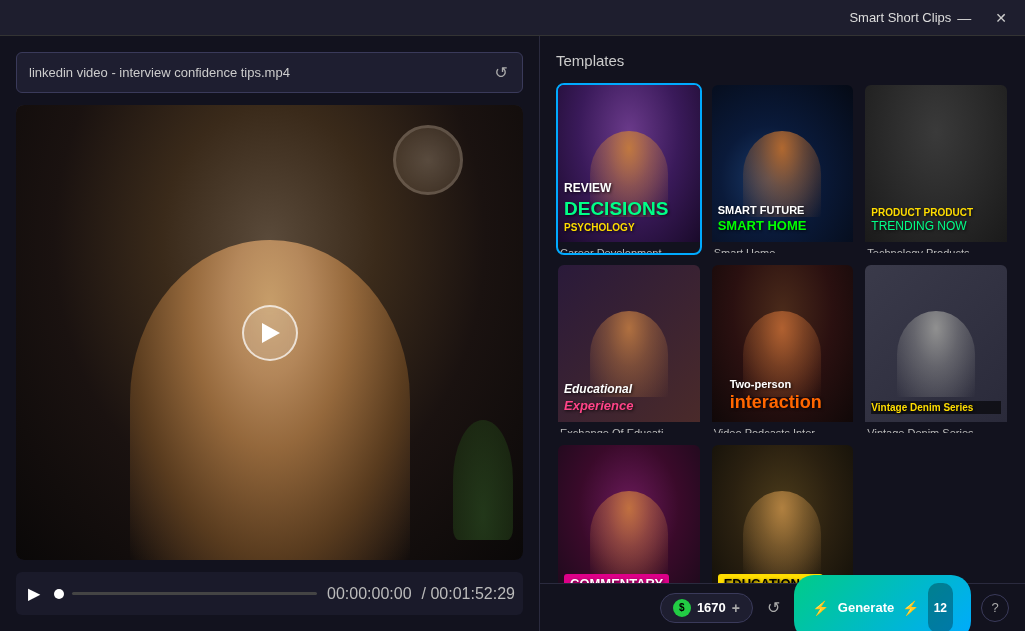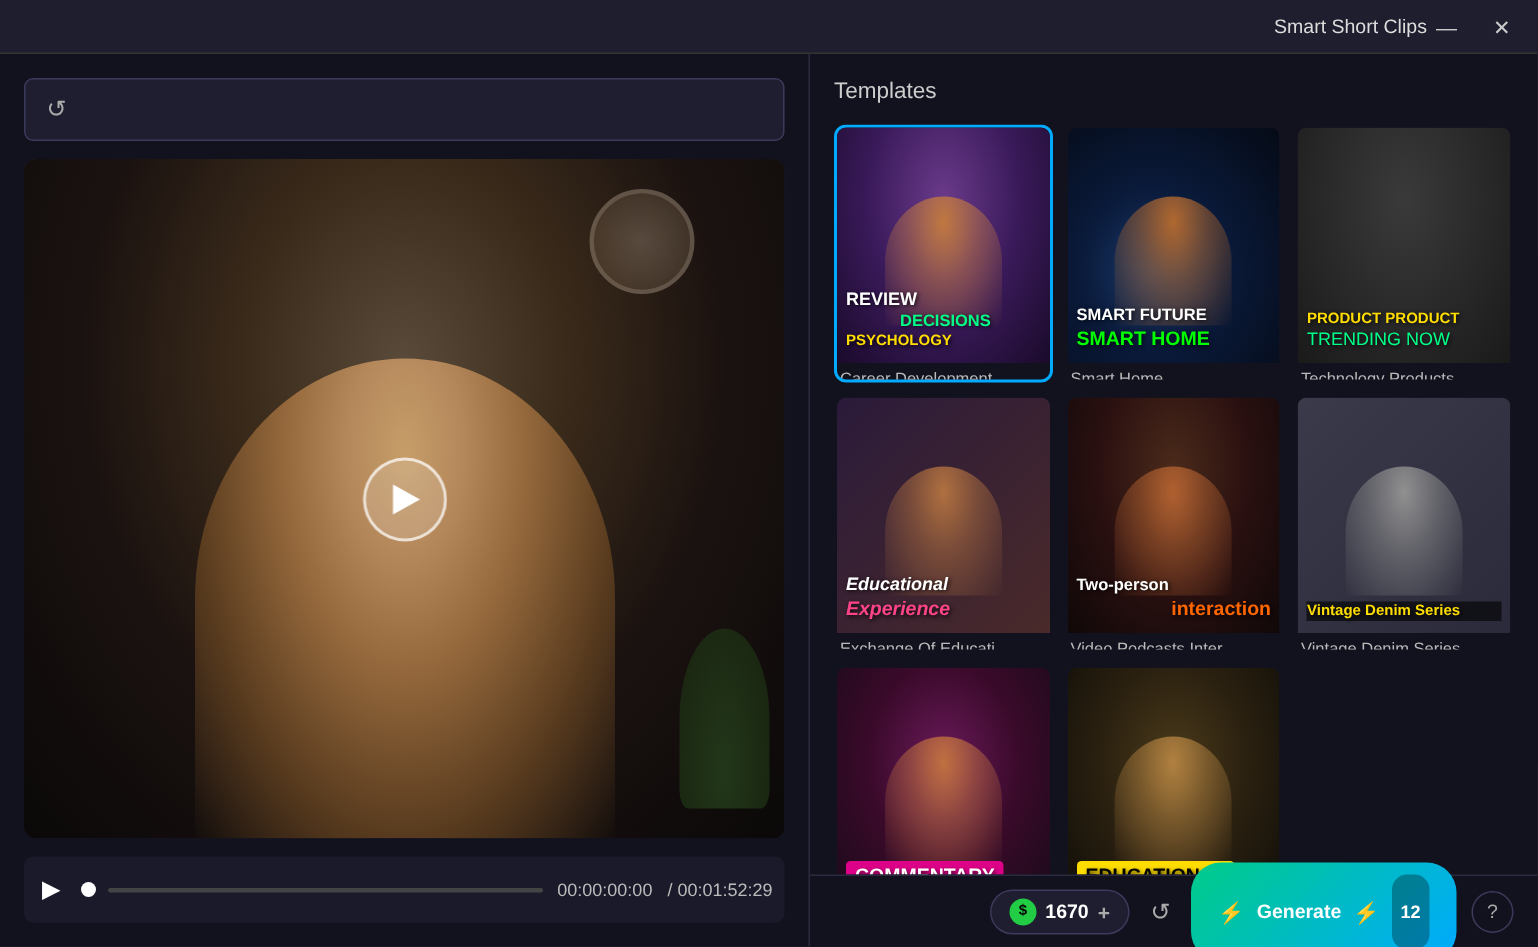--- a/index.html
+++ b/index.html
@@ -212,21 +212,21 @@
     }
 
     .progress-fill {
       height: 100%;
       background: #fff;
       border-radius: 2px;
       width: 0%;
     }
 
     .time-display {
-      font-size: 12px;
+      font-size: 16px;
       color: #bbb;
       white-space: nowrap;
       text-align: center;
     }
 
     
     .right-panel {
       flex: 1;
       background: #12121e;
       display: flex;
@@ -394,20 +394,21 @@
     <button class="title-btn minimize">—</button>
     <button class="title-btn close">✕</button>
   </div>
 </div>
 
 <div class="app-body">
 
   <div class="left-panel">
 
     <div class="file-input-row">
+      <span class="file-name">linkedin video - interview confidence tips.mp4</span>
       <button class="refresh-btn">↺</button>
     </div>
 
     <div class="video-area">
       <div class="video-thumbnail">
         <div class="video-frame-bg"></div>
 
         <div class="video-wall-decor"></div>
 
         <div class="video-person"></div>
@@ -439,21 +440,21 @@
     <div class="templates-title">Templates</div>
 
     <div class="templates-grid" id="templates-grid">
 
     <div class="template-item selected">
           <div class="template-thumb">
             <div class="template-bg" style="background: radial-gradient(at 50% 30%, rgb(106, 58, 138) 0%, rgb(58, 26, 90) 50%, rgb(26, 10, 42) 100%);"></div>
             <div style="position: absolute; bottom: 25px; left: 50%; transform: translateX(-50%); width: 55%; height: 55%; background: radial-gradient(at 50% 20%, rgb(192, 120, 64) 0%, rgba(192, 120, 64, 0.533) 40%, transparent 100%); border-radius: 50% 50% 0px 0px;"></div>
             <div style="position: absolute; bottom: 0px; left: 0px; right: 0px; padding: 6px 6px 8px;">
               <div style="color: rgb(255, 255, 255); font-size: 12px; font-weight: 700; font-style: normal; text-shadow: rgba(0, 0, 0, 0.8) 1px 1px 3px; line-height: 1.3;">REVIEW</div>
-              <div style="color: rgb(0, 255, 136); font-size: 11px; font-weight: 900; font-style: normal; text-shadow: rgba(0, 0, 0, 0.8) 1px 1px 3px; line-height: 1.3; margin-left: 36px;">DECISIONS</div>
+              <div style="color: rgb(0, 255, 136); font-size: 19px; font-weight: 900; font-style: normal; text-shadow: rgba(0, 0, 0, 0.8) 1px 1px 3px; line-height: 1.3;">DECISIONS</div>
               <div style="color: rgb(255, 221, 0); font-size: 10px; font-weight: 700; font-style: normal; text-shadow: rgba(0, 0, 0, 0.8) 1px 1px 3px; line-height: 1.3;">PSYCHOLOGY</div>
             </div>
           </div>
           <div class="template-label">Career Development</div>
         </div>
         <div class="template-item">
           <div class="template-thumb">
             <div class="template-bg" style="background: radial-gradient(at 40% 60%, rgb(26, 58, 106) 0%, rgb(10, 26, 58) 40%, rgb(5, 10, 21) 100%);"></div>
             <div style="position: absolute; bottom: 25px; left: 50%; transform: translateX(-50%); width: 55%; height: 55%; background: radial-gradient(at 50% 20%, rgb(176, 104, 48) 0%, rgba(176, 104, 48, 0.533) 40%, transparent 100%); border-radius: 50% 50% 0px 0px;"></div>
             <div style="position: absolute; bottom: 0px; left: 0px; right: 0px; padding: 6px 6px 8px;">
@@ -482,23 +483,23 @@
               <div style="color: rgb(255, 255, 255); font-size: 12px; font-weight: 700; font-style: italic; text-shadow: rgba(0, 0, 0, 0.8) 1px 1px 3px; line-height: 1.3;">Educational</div>
               <div style="color: rgb(255, 68, 136); font-size: 13px; font-weight: 900; font-style: italic; text-shadow: rgba(0, 0, 0, 0.8) 1px 1px 3px; line-height: 1.3;">Experience</div>
             </div>
           </div>
           <div class="template-label">Exchange Of Educati...</div>
         </div>
         <div class="template-item">
           <div class="template-thumb">
             <div class="template-bg" style="background: radial-gradient(at 50% 30%, rgb(74, 42, 26) 0%, rgb(42, 16, 16) 50%, rgb(16, 8, 8) 100%);"></div>
             <div style="position: absolute; bottom: 25px; left: 50%; transform: translateX(-50%); width: 55%; height: 55%; background: radial-gradient(at 50% 20%, rgb(176, 96, 48) 0%, rgba(176, 96, 48, 0.533) 40%, transparent 100%); border-radius: 50% 50% 0px 0px;"></div>
-            <div style="position: absolute; bottom: 0px; left: 0px; right: 0px; padding: 6px 6px 8px;">
+            <div style="position: absolute; bottom: 0px; left: 12px; right: 0px; padding: 6px 6px 8px;">
               <div style="color: rgb(255, 255, 255); font-size: 11px; font-weight: 700; font-style: normal; text-shadow: rgba(0, 0, 0, 0.8) 1px 1px 3px; line-height: 1.3;">Two-person</div>
-              <div style="color: rgb(255, 102, 0); font-size: 13px; font-weight: 900; font-style: normal; text-shadow: rgba(0, 0, 0, 0.8) 1px 1px 3px; line-height: 1.3; text-align: right;">interaction</div>
+              <div style="color: rgb(255, 102, 0); font-size: 18px; font-weight: 900; font-style: normal; text-shadow: rgba(0, 0, 0, 0.8) 1px 1px 3px; line-height: 1.3;">interaction</div>
             </div>
           </div>
           <div class="template-label">Video Podcasts Inter...</div>
         </div>
         <div class="template-item">
           <div class="template-thumb">
             <div class="template-bg" style="background: linear-gradient(135deg, rgb(58, 58, 74) 0%, rgb(42, 42, 58) 100%);"></div>
             <div style="position: absolute; bottom: 25px; left: 50%; transform: translateX(-50%); width: 55%; height: 55%; background: radial-gradient(at 50% 20%, rgb(144, 144, 144) 0%, rgba(144, 144, 144, 0.533) 40%, transparent 100%); border-radius: 50% 50% 0px 0px;"></div>
             <div style="position: absolute; bottom: 0px; left: 0px; right: 0px; padding: 6px 6px 8px;">
               <div style="color: rgb(255, 221, 0); font-size: 10px; font-weight: 900; font-style: normal; background: rgba(0, 0, 0, 0.6); text-shadow: rgba(0, 0, 0, 0.8) 1px 1px 3px; line-height: 1.3;">Vintage Denim Series</div>

